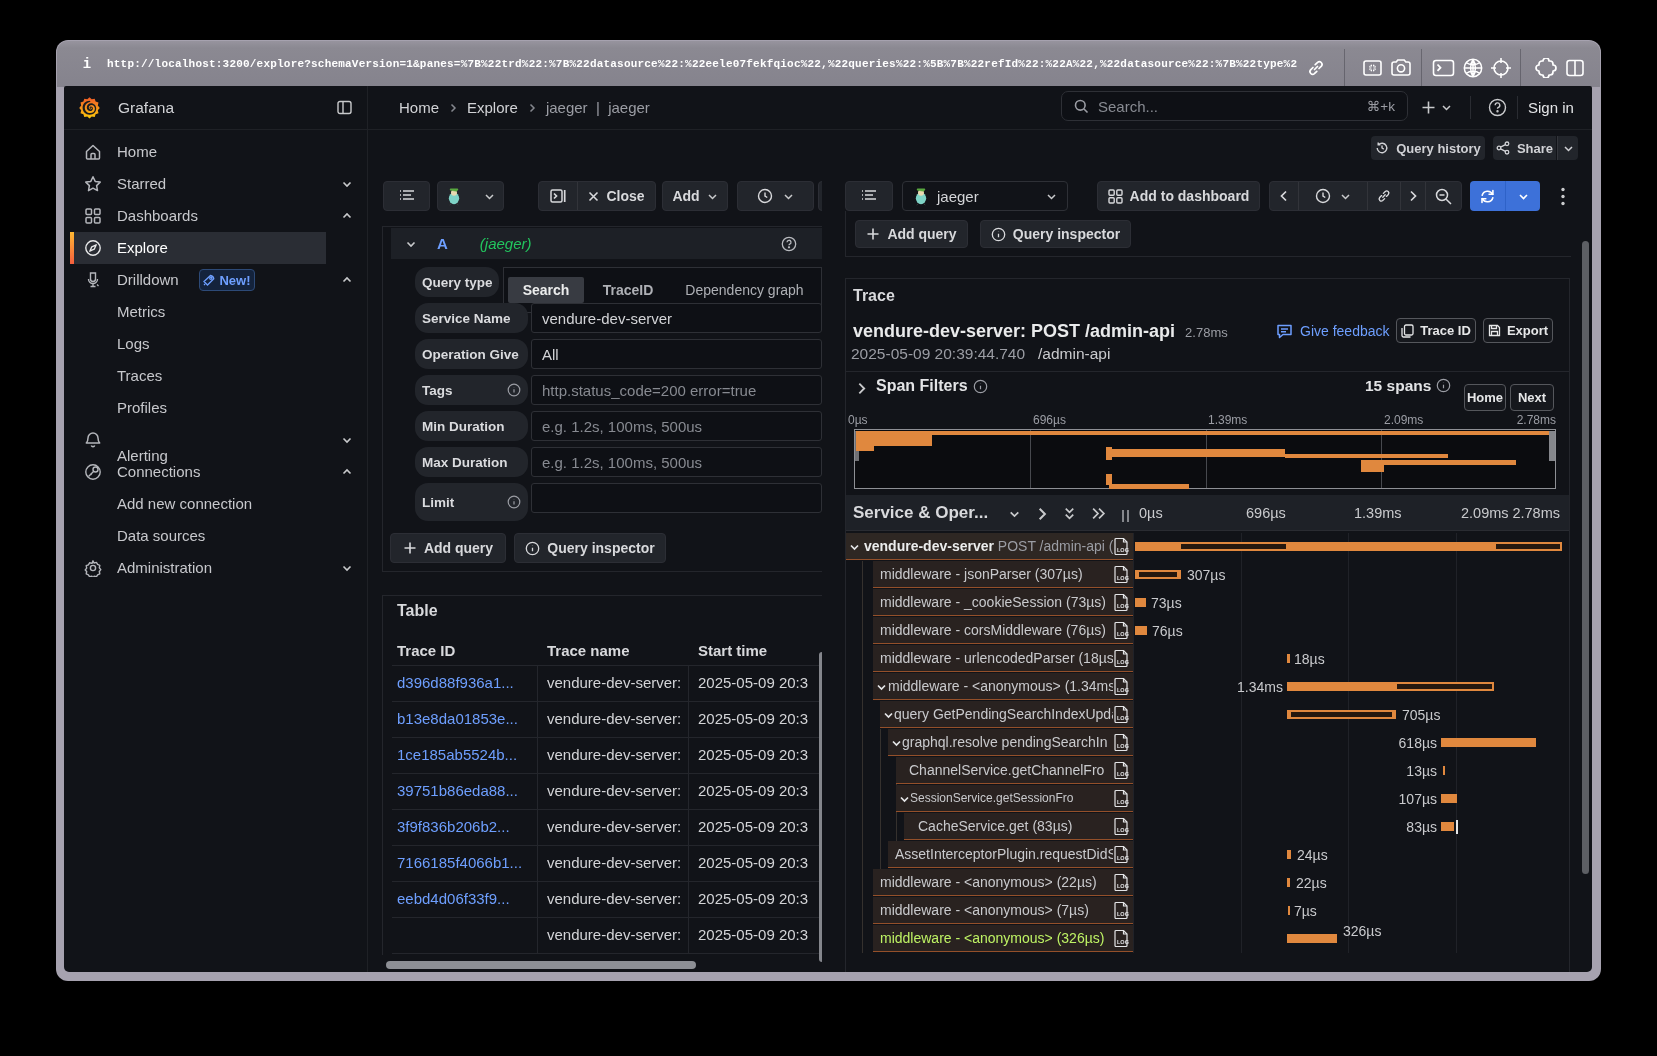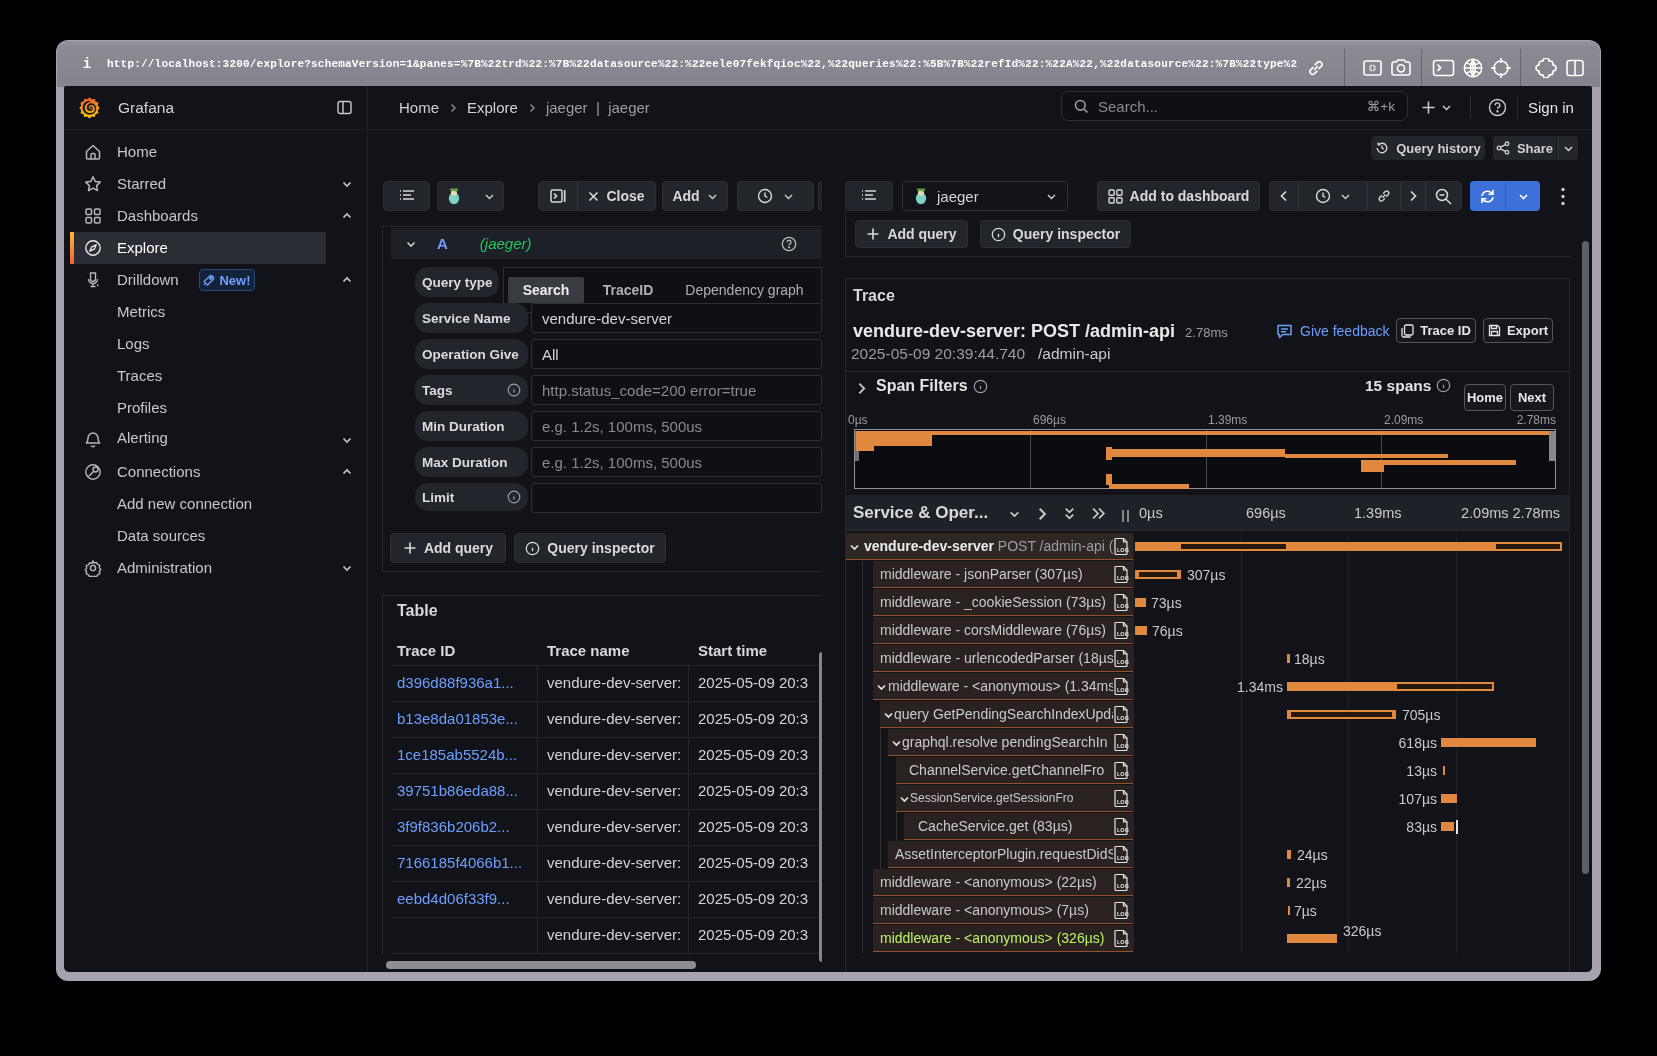--- a/index.html
+++ b/index.html
@@ -218,21 +218,21 @@
             <path d="M2.5 7.5L6 4l3.5 3.5"></path>
           </svg>
 <div class="sbt" style="top:210px;">Metrics</div>
 <div class="sbt" style="top:242px;">Logs</div>
 <div class="sbt" style="top:274px;">Traces</div>
 <div class="sbt" style="top:306px;">Profiles</div>
 <svg class="sbi" style="top:345px;" viewBox="0 0 18 18" fill="none" stroke="#b4b6bb" stroke-width="1.5" stroke-linejoin="round">
             <path d="M9 2a5 5 0 0 1 5 5c0 2.5.8 4 1.7 5H2.3C3.2 11 4 9.5 4 7a5 5 0 0 1 5-5z"></path>
             <path d="M7.3 14.5a1.8 1.8 0 0 0 3.4 0"></path>
           </svg>
-<div class="sbt" style="top:336px;">Alerting</div>
+<div class="sbt" style="top:354px;">Alerting</div>
 <svg class="chev" style="top:348px;" viewBox="0 0 12 12" fill="none" stroke="#c9cacc" stroke-width="1.6">
             <path d="M2.5 4.5L6 8l3.5-3.5"></path>
           </svg>
 <svg class="sbi" style="top:377px;" viewBox="0 0 18 18" fill="none" stroke="#b4b6bb" stroke-width="1.4">
             <circle cx="9" cy="9" r="7.2"></circle>
             <circle cx="11.5" cy="6.5" r="2.5"></circle>
             <path d="M9.5 8.5L4.5 13.5M6.5 10.5l1.2 1.2"></path>
           </svg>
 <div class="sbt" style="top:370px;">Connections</div>
 <svg class="chev" style="top:380px;" viewBox="0 0 12 12" fill="none" stroke="#c9cacc" stroke-width="1.6">
@@ -326,21 +326,21 @@
 <div class="lbl abs" style="left:48px;top:245px;width:113px;height:30px;">Tags
 <svg style="margin-left:auto;" width="14" height="14" viewBox="0 0 14 14" fill="none" stroke="#9b9da4" stroke-width="1.2">
               <circle cx="7" cy="7" r="5.8"></circle>
               <path d="M7 6.3v3.2M7 4.2v.2"></path>
             </svg></div>
 <div class="inp abs" style="left:164px;top:245px;width:291px;height:30px;color:#878a91;">http.status_code=200 error=true</div>
 <div class="lbl abs" style="left:48px;top:281px;width:113px;height:30px;">Min Duration</div>
 <div class="inp abs" style="left:164px;top:281px;width:291px;height:30px;color:#878a91;">e.g. 1.2s, 100ms, 500us</div>
 <div class="lbl abs" style="left:48px;top:317px;width:113px;height:30px;">Max Duration</div>
 <div class="inp abs" style="left:164px;top:317px;width:291px;height:30px;color:#878a91;">e.g. 1.2s, 100ms, 500us</div>
-<div class="lbl abs" style="left:48px;top:353px;width:113px;height:28px;">Limit
+<div class="lbl abs" style="left:48px;top:353px;width:113px;height:38px;">Limit
 <svg style="margin-left:auto;" width="14" height="14" viewBox="0 0 14 14" fill="none" stroke="#9b9da4" stroke-width="1.2">
               <circle cx="7" cy="7" r="5.8"></circle>
               <path d="M7 6.3v3.2M7 4.2v.2"></path>
             </svg></div>
 <div class="inp abs" style="left:164px;top:353px;width:291px;height:30px;"></div>
 <div class="b abs" style="left:23px;top:403px;width:116px;height:30px;">
 <svg width="14" height="14" viewBox="0 0 14 14" fill="none" stroke="#d8d9dc" stroke-width="1.6">
               <path d="M7 1.5v11M1.5 7h11"></path>
             </svg>
 Add query</div>

